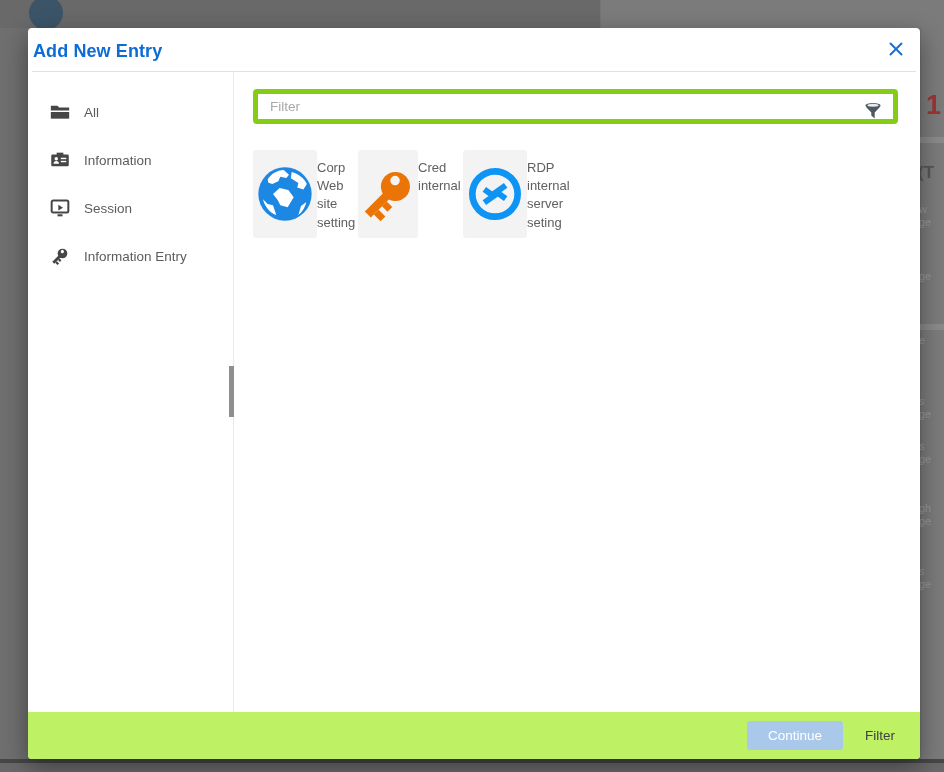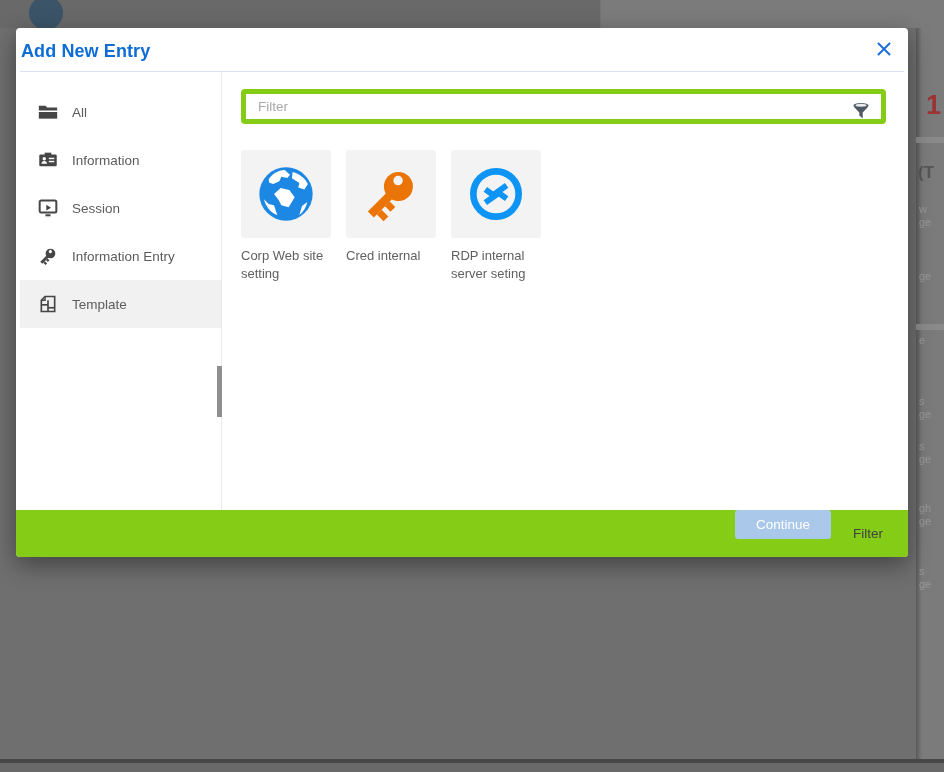--- a/index.html
+++ b/index.html
@@ -19,21 +19,21 @@
   .bg-rightstrip .edge-shadow { position:absolute; left:0; top:0; bottom:0; width:6px; background:linear-gradient(to right, rgba(0,0,0,.28), rgba(0,0,0,0)); }
   .bg-band { position:absolute; left:0; right:0; height:6px; background:#8a8a8a; }
   .bg-badge { position:absolute; left:10px; top:62px; font-size:27px; font-weight:700; color:#9c3434; }
   .bg-heading-frag { position:absolute; left:2px; font-size:17px; font-weight:700; color:#565656; }
   .frag { position:absolute; left:3px; font-size:11px; color:#989898; }
   .bg-bottomband { position:absolute; left:0; right:0; bottom:0; height:13px; background:#696969; }
   .bg-bottomband .shadow { position:absolute; top:0; left:0; right:0; height:4px; background:rgba(0,0,0,.32); }
 
   
   .modal {
-    position:absolute; left:16px; top:28px; width:892px; height:529px;
+    position:absolute; left:28px; top:28px; width:892px; height:731px;
     background:#ffffff; border-radius:4px;
     box-shadow:0 8px 24px rgba(0,0,0,.4);
     display:flex; flex-direction:column;
   }
   .modal-header {
     height:43px; flex:0 0 43px; position:relative;
     display:flex; align-items:center; padding:4px 16px 0 5px;
   }
   .modal-title { font-size:18px; font-weight:700; color:#0d6cd6; letter-spacing:.1px; }
   .close-btn {
@@ -68,31 +68,31 @@
   }
   .filter-input {
     width:100%; height:100%; border:none; outline:none; background:transparent;
     padding:0 40px 0 12px; font-family:"Liberation Sans", sans-serif;
     font-size:13.5px; color:#444;
   }
   .filter-input::placeholder { color:#a9a9a9; opacity:1; }
   .funnel { position:absolute; right:10px; top:7px; width:20px; height:20px; cursor:pointer; }
 
   .tiles { display:flex; gap:15px; margin-top:26px; }
-  .tile-col { width:90px; display:flex; flex-direction:column; cursor:pointer; }
+  .tile-col { width:90px; display:flex; flex-direction:row; cursor:pointer; }
   .tile {
     width:90px; height:88px; background:#f3f3f3; border-radius:3px;
     display:flex; align-items:center; justify-content:center;
   }
   .tile-label { margin-top:9px; font-size:13px; line-height:1.4; color:#606060; }
 
   
   .modal-footer {
-    flex:0 0 47px; background:#84cc16; border-radius:0 0 4px 4px;
-    display:flex; justify-content:flex-end;
+    flex:0 0 47px; background:#bef264; border-radius:0 0 4px 4px;
+    display:flex; align-items:center; justify-content:flex-end;
     gap:22px; padding-right:25px;padding-left:28px;
   }
   .btn-continue {
     width:96px; height:29px; border:none; border-radius:3px;
     background:#aac9ea; color:#ffffff; font-size:13.5px;
     font-family:"Liberation Sans", sans-serif; cursor:default;
   }
   .btn-cancel {
     border:none; background:none; color:#404040; font-size:13.5px;
     font-family:"Liberation Sans", sans-serif; cursor:pointer;
@@ -193,32 +193,20 @@
                 <rect x="2.2" y="13.8" width="2.7" height="3.8"></rect>
                 <rect x="6.8" y="13.8" width="2.7" height="3.1"></rect>
                 <circle cx="16.2" cy="12" r="5.8"></circle>
                 <circle cx="17.8" cy="10.2" r="1.9" fill="#fff"></circle>
               </g>
             </svg>
         </span>
         <span class="cat-label">Information Entry</span>
       </div>
 
-      <div class="cat-row selected">
-        <span class="cat-icon">
-          <svg width="20" height="20" viewBox="0 0 24 24" fill="none" stroke="#464646" stroke-width="2">
-              <path d="M8.5 3H20v18H4V7.5z"></path>
-              <path d="M8.5 3v4.5H4" stroke-width="1.6"></path>
-              <path d="M12 7.5v13.5"></path>
-              <path d="M4 13h8"></path>
-              <path d="M12 16.5h8"></path>
-            </svg>
-        </span>
-        <span class="cat-label">Template</span>
-      </div>
 
       <div class="cat-scroll-thumb"></div>
     </div>
 
     <div class="v-divider"></div>
 
     <div class="content">
 
       <div class="filter-box">
         <input class="filter-input" type="text" placeholder="Filter" style="">

